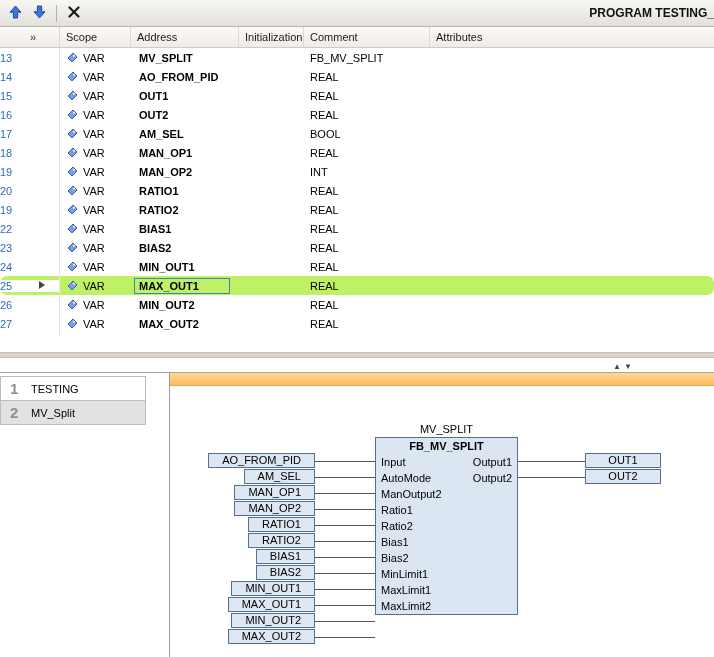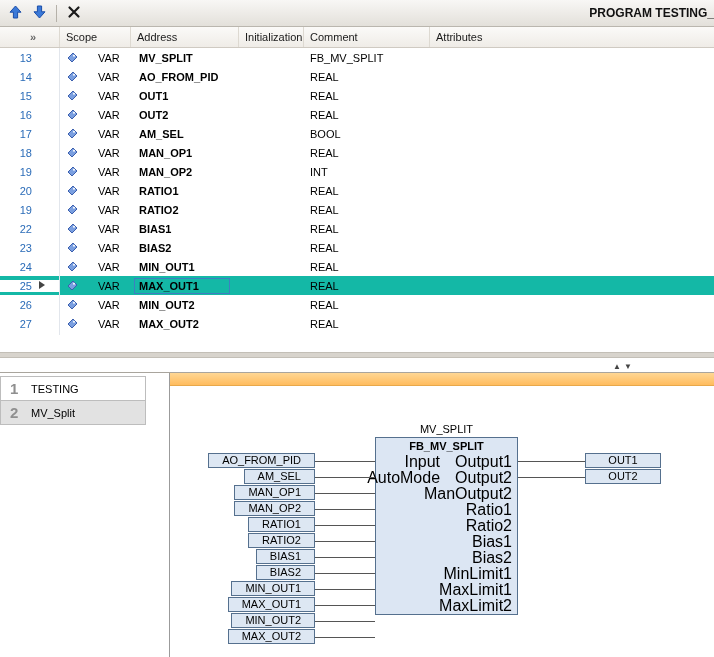--- a/index.html
+++ b/index.html
@@ -16,25 +16,25 @@
   
   .thead{position:absolute;left:0;top:27px;right:0;height:21px;display:grid;grid-template-columns:60px 71px 108px 65px 126px 87px 92px 1fr;background:linear-gradient(#fbfaf8,#efece7);border-bottom:1px solid #cfcac2;}
   .th{padding:4px 4px 0 6px;border-right:1px solid #ddd9d1;color:#1a1a1a;overflow:hidden;white-space:nowrap;}
   .th.gut{color:#666;padding-left:30px;font-weight:700;}
   .th:last-child{border-right:none;}
 
   
   .tbody{position:absolute;left:0;top:48px;right:0;}
   .gutline{position:absolute;left:59px;top:48px;width:1px;height:287px;background:#e2e6ec;}
   .trow{position:relative;display:grid;grid-template-columns:60px 71px 108px 65px 126px 87px 92px 1fr;height:19px;align-items:center;background:#fff;}
-  .trow.sel{background:#14b8a6;}
+  .trow.sel{background:#bef264;border-radius:7px;}
   .trow.sel::before{content:"";position:absolute;left:39px;top:5px;border-left:6px solid #444;border-top:4px solid transparent;border-bottom:4px solid transparent;}
   .c{overflow:hidden;white-space:nowrap;}
-  .c.num{color:#2b6cb8;text-align:right;padding-right:28px;background:#fff;}
-  .c.scope{display:flex;align-items:flex-end;gap:20px;padding-left:6px;}
+  .c.num{color:#2b6cb8;padding-right:28px;background:#fff;}
+  .c.scope{display:flex;align-items:flex-end;gap:5px;padding-left:6px;}
   .c.name{padding-left:3px;font-weight:700;}
   .namebox{display:inline-block;padding:1px 4px;border:1px solid transparent;}
   .trow.sel .namebox{border-color:#3d7fc1;min-width:96px;}
   .c.type,.c.addr,.c.init,.c.comment,.c.attr{padding-left:6px;}
   .varicon{display:inline-flex;width:12px;height:12px;align-items:center;justify-content:center;}
 
   
   .splitter{position:absolute;left:0;top:352px;right:0;height:6px;background:#d8d4cd;border-top:1px solid #c3bfb7;border-bottom:1px solid #c3bfb7;cursor:row-resize;}
   .minibar{position:absolute;left:0;top:361px;right:0;height:12px;background:#fff;border-bottom:1px solid #a9a59d;}
   .mini-arrows{position:absolute;left:613px;top:1px;display:flex;gap:3px;}
@@ -47,21 +47,21 @@
   .navitem.sel{background:#e2e2e2;}
   .navnum{font-size:15px;font-weight:700;color:#8f8f8f;width:12px;}
   .navlabel{font-size:11px;color:#000;}
   .orange{position:absolute;left:170px;top:0;right:0;height:13px;background:linear-gradient(#ffd794,#ffbc5e);border-bottom:1px solid #e8a84a;}
   .canvas{position:absolute;left:170px;top:13px;right:0;bottom:0;background:#fff;overflow:hidden;}
 
   
   .fb-instance{position:absolute;left:205px;top:37px;width:143px;text-align:center;font-size:11px;}
   .fb-block{position:absolute;left:205px;top:51px;width:143px;background:#dce6f3;border:1px solid #55708e;}
   .fb-type{height:16px;line-height:16px;text-align:center;font-weight:700;font-size:11px;}
-  .pin-row{height:16px;line-height:16px;display:flex;justify-content:flex-end;padding:0 5px;font-size:16px;gap:15px;}
+  .pin-row{height:16px;line-height:16px;display:flex;justify-content:space-between;padding:0 5px;font-size:11px;gap:15px;}
   .varbox{position:absolute;height:15px;line-height:12px;border:1px solid #55708e;background:#dde7f3;text-align:center;font-size:11px;cursor:pointer;}
   .varbox.in{right:399px;padding:0 13px;}
   .varbox.out{left:415px;width:76px;}
   .wire{position:absolute;height:1px;background:#555;}
 </style>
 </head>
 <body>
 
 <div class="screen">
 

